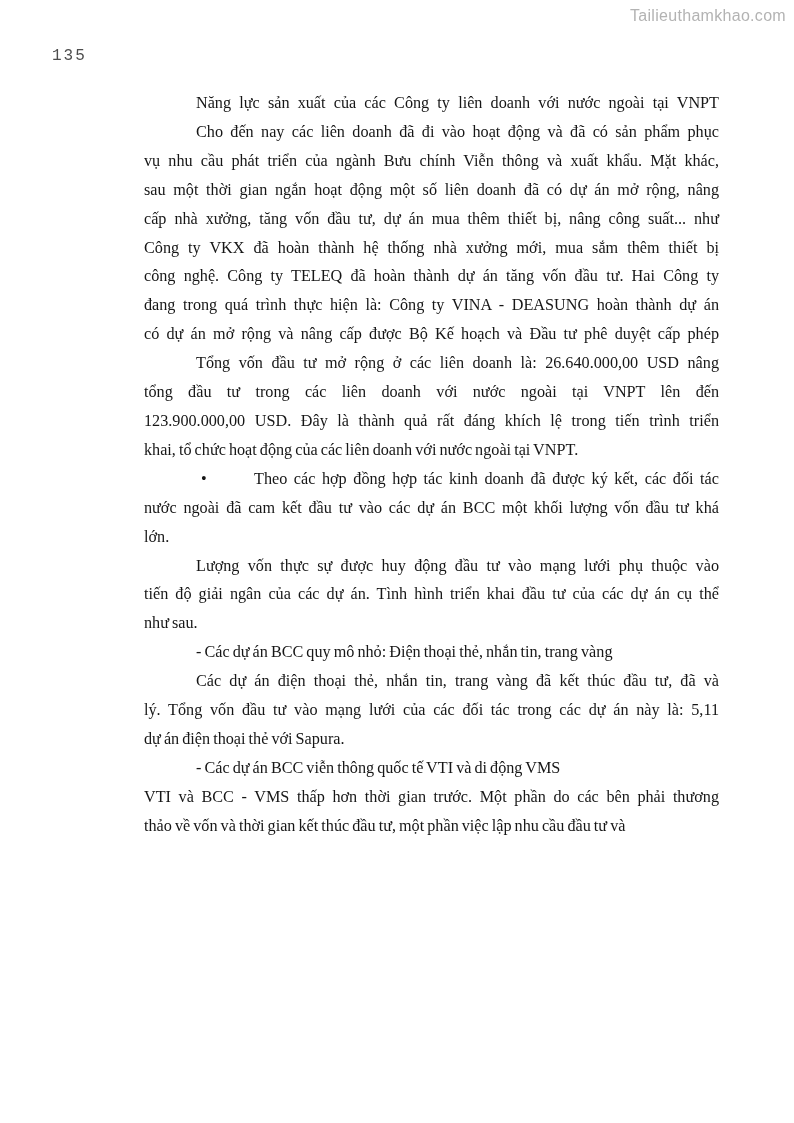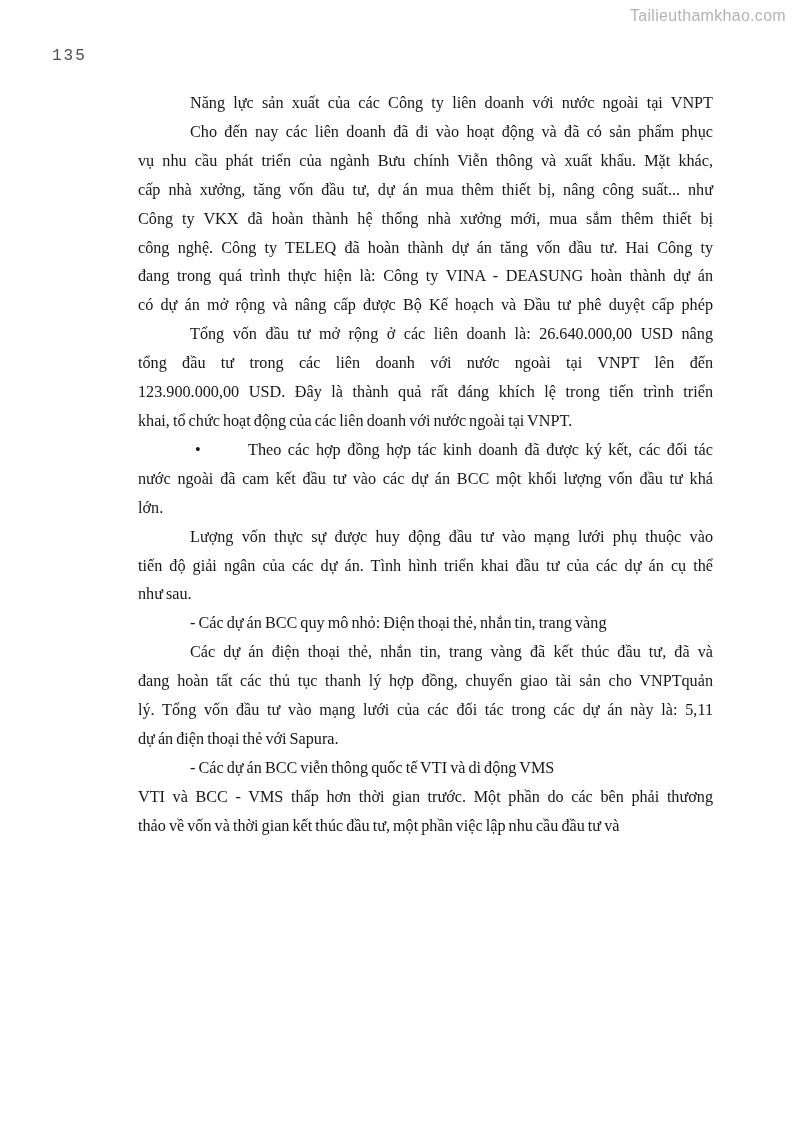--- a/index.html
+++ b/index.html
@@ -19,21 +19,21 @@
     margin-left:12px;
   }
   .page-number {
     position:absolute; top:47px; left:0; width:100%;
     box-sizing:border-box; padding-left:52px;
     text-align:left;
     font-family:"Liberation Mono","DejaVu Sans Mono",monospace;
     font-size:16px; letter-spacing:2px; color:#4d4d4d;
   }
   .content {
-    position:absolute; left:138px; top:89px; width:575px;
+    position:absolute; left:144px; top:89px; width:575px;
     font-size:16.2px; line-height:28.9px;
     color:#161616;
     word-spacing:-1px;
   }
   .para { margin:0; }
   .line { text-align:justify; text-align-last:justify; }
   .line.last { text-align-last:left; }
   .line.first { padding-left:52px; }
   .line.bullet-line { position:relative; padding-left:110px; }
   .bullet { position:absolute; left:57px; top:0; }
@@ -44,20 +44,21 @@
 <div class="page">
   <div class="watermark">Tailieuthamkhao.com</div>
   <div class="page-number">135</div>
   <div class="content" id="content">
       <div class="para">
         <div class="line first">Năng lực sản xuất của các Công ty liên doanh với nước ngoài tại VNPT</div>
       </div>
       <div class="para">
         <div class="line first">Cho đến nay các liên doanh đã đi vào hoạt động và đã có sản phẩm phục</div>
         <div class="line">vụ nhu cầu phát triển của ngành Bưu chính Viễn thông và xuất khẩu. Mặt khác,</div>
+        <div class="line">sau một thời gian ngắn hoạt động một số liên doanh đã có dự án mở rộng, nâng</div>
         <div class="line">cấp nhà xưởng, tăng vốn đầu tư, dự án mua thêm thiết bị, nâng công suất... như</div>
         <div class="line">Công ty VKX đã hoàn thành hệ thống nhà xưởng mới, mua sắm thêm thiết bị</div>
         <div class="line">công nghệ. Công ty TELEQ đã hoàn thành dự án tăng vốn đầu tư. Hai Công ty</div>
         <div class="line">đang trong quá trình thực hiện là: Công ty VINA - DEASUNG hoàn thành dự án</div>
         <div class="line">có dự án mở rộng và nâng cấp được Bộ Kế hoạch và Đầu tư phê duyệt cấp phép</div>
       </div>
       <div class="para">
         <div class="line first">Tổng vốn đầu tư mở rộng ở các liên doanh là: 26.640.000,00 USD nâng</div>
         <div class="line">tổng đầu tư trong các liên doanh với nước ngoài tại VNPT lên đến</div>
         <div class="line">123.900.000,00 USD. Đây là thành quả rất đáng khích lệ trong tiến trình triển</div>
@@ -71,21 +72,20 @@
       <div class="para">
         <div class="line first">Lượng vốn thực sự được huy động đầu tư vào mạng lưới phụ thuộc vào</div>
         <div class="line">tiến độ giải ngân của các dự án. Tình hình triển khai đầu tư của các dự án cụ thể</div>
         <div class="line last">như sau.</div>
       </div>
       <div class="para">
         <div class="line last first">- Các dự án BCC quy mô nhỏ: Điện thoại thẻ, nhắn tin, trang vàng</div>
       </div>
       <div class="para">
         <div class="line first">Các dự án điện thoại thẻ, nhắn tin, trang vàng đã kết thúc đầu tư, đã và</div>
-        <div class="line">đang hoàn tất các thủ tục thanh lý hợp đồng, chuyển giao tài sản cho VNPTquản</div>
         <div class="line">lý. Tổng vốn đầu tư vào mạng lưới của các đối tác trong các dự án này là: 5,11</div>
         <div class="line last">dự án điện thoại thẻ với Sapura.</div>
       </div>
       <div class="para">
         <div class="line last first">- Các dự án BCC viễn thông quốc tế VTI và di động VMS</div>
       </div>
       <div class="para">
         <div class="line">VTI và BCC - VMS thấp hơn thời gian trước. Một phần do các bên phải thương</div>
         <div class="line last">thảo về vốn và thời gian kết thúc đầu tư, một phần việc lập nhu cầu đầu tư và</div>
       </div>

